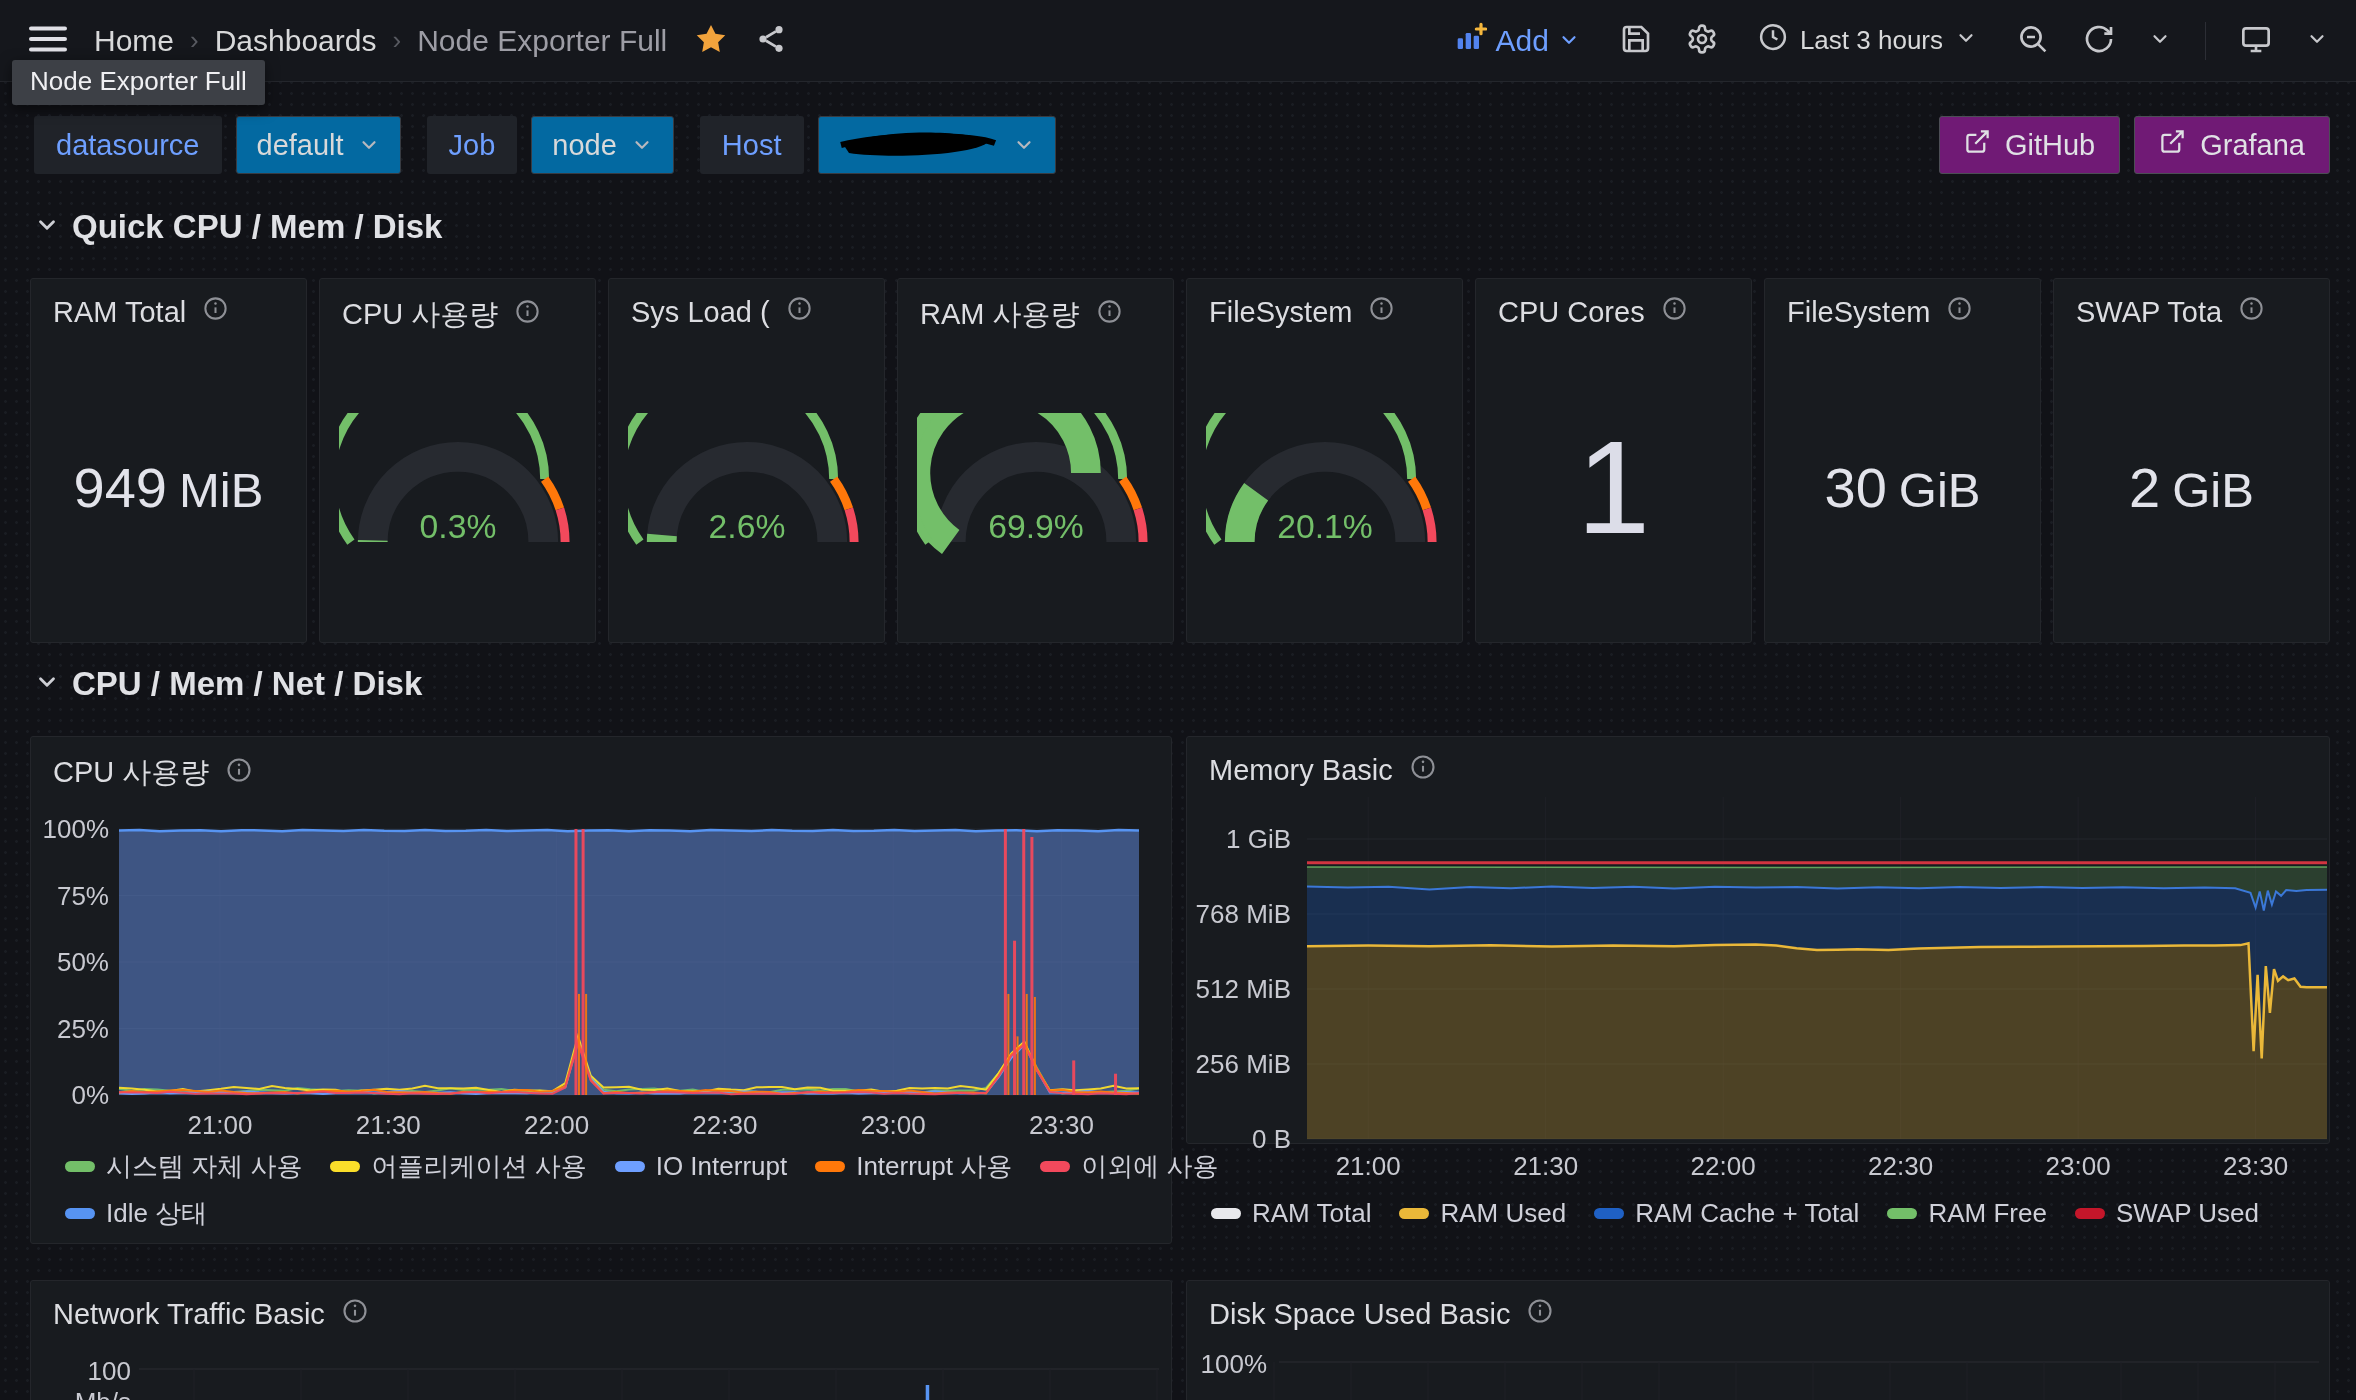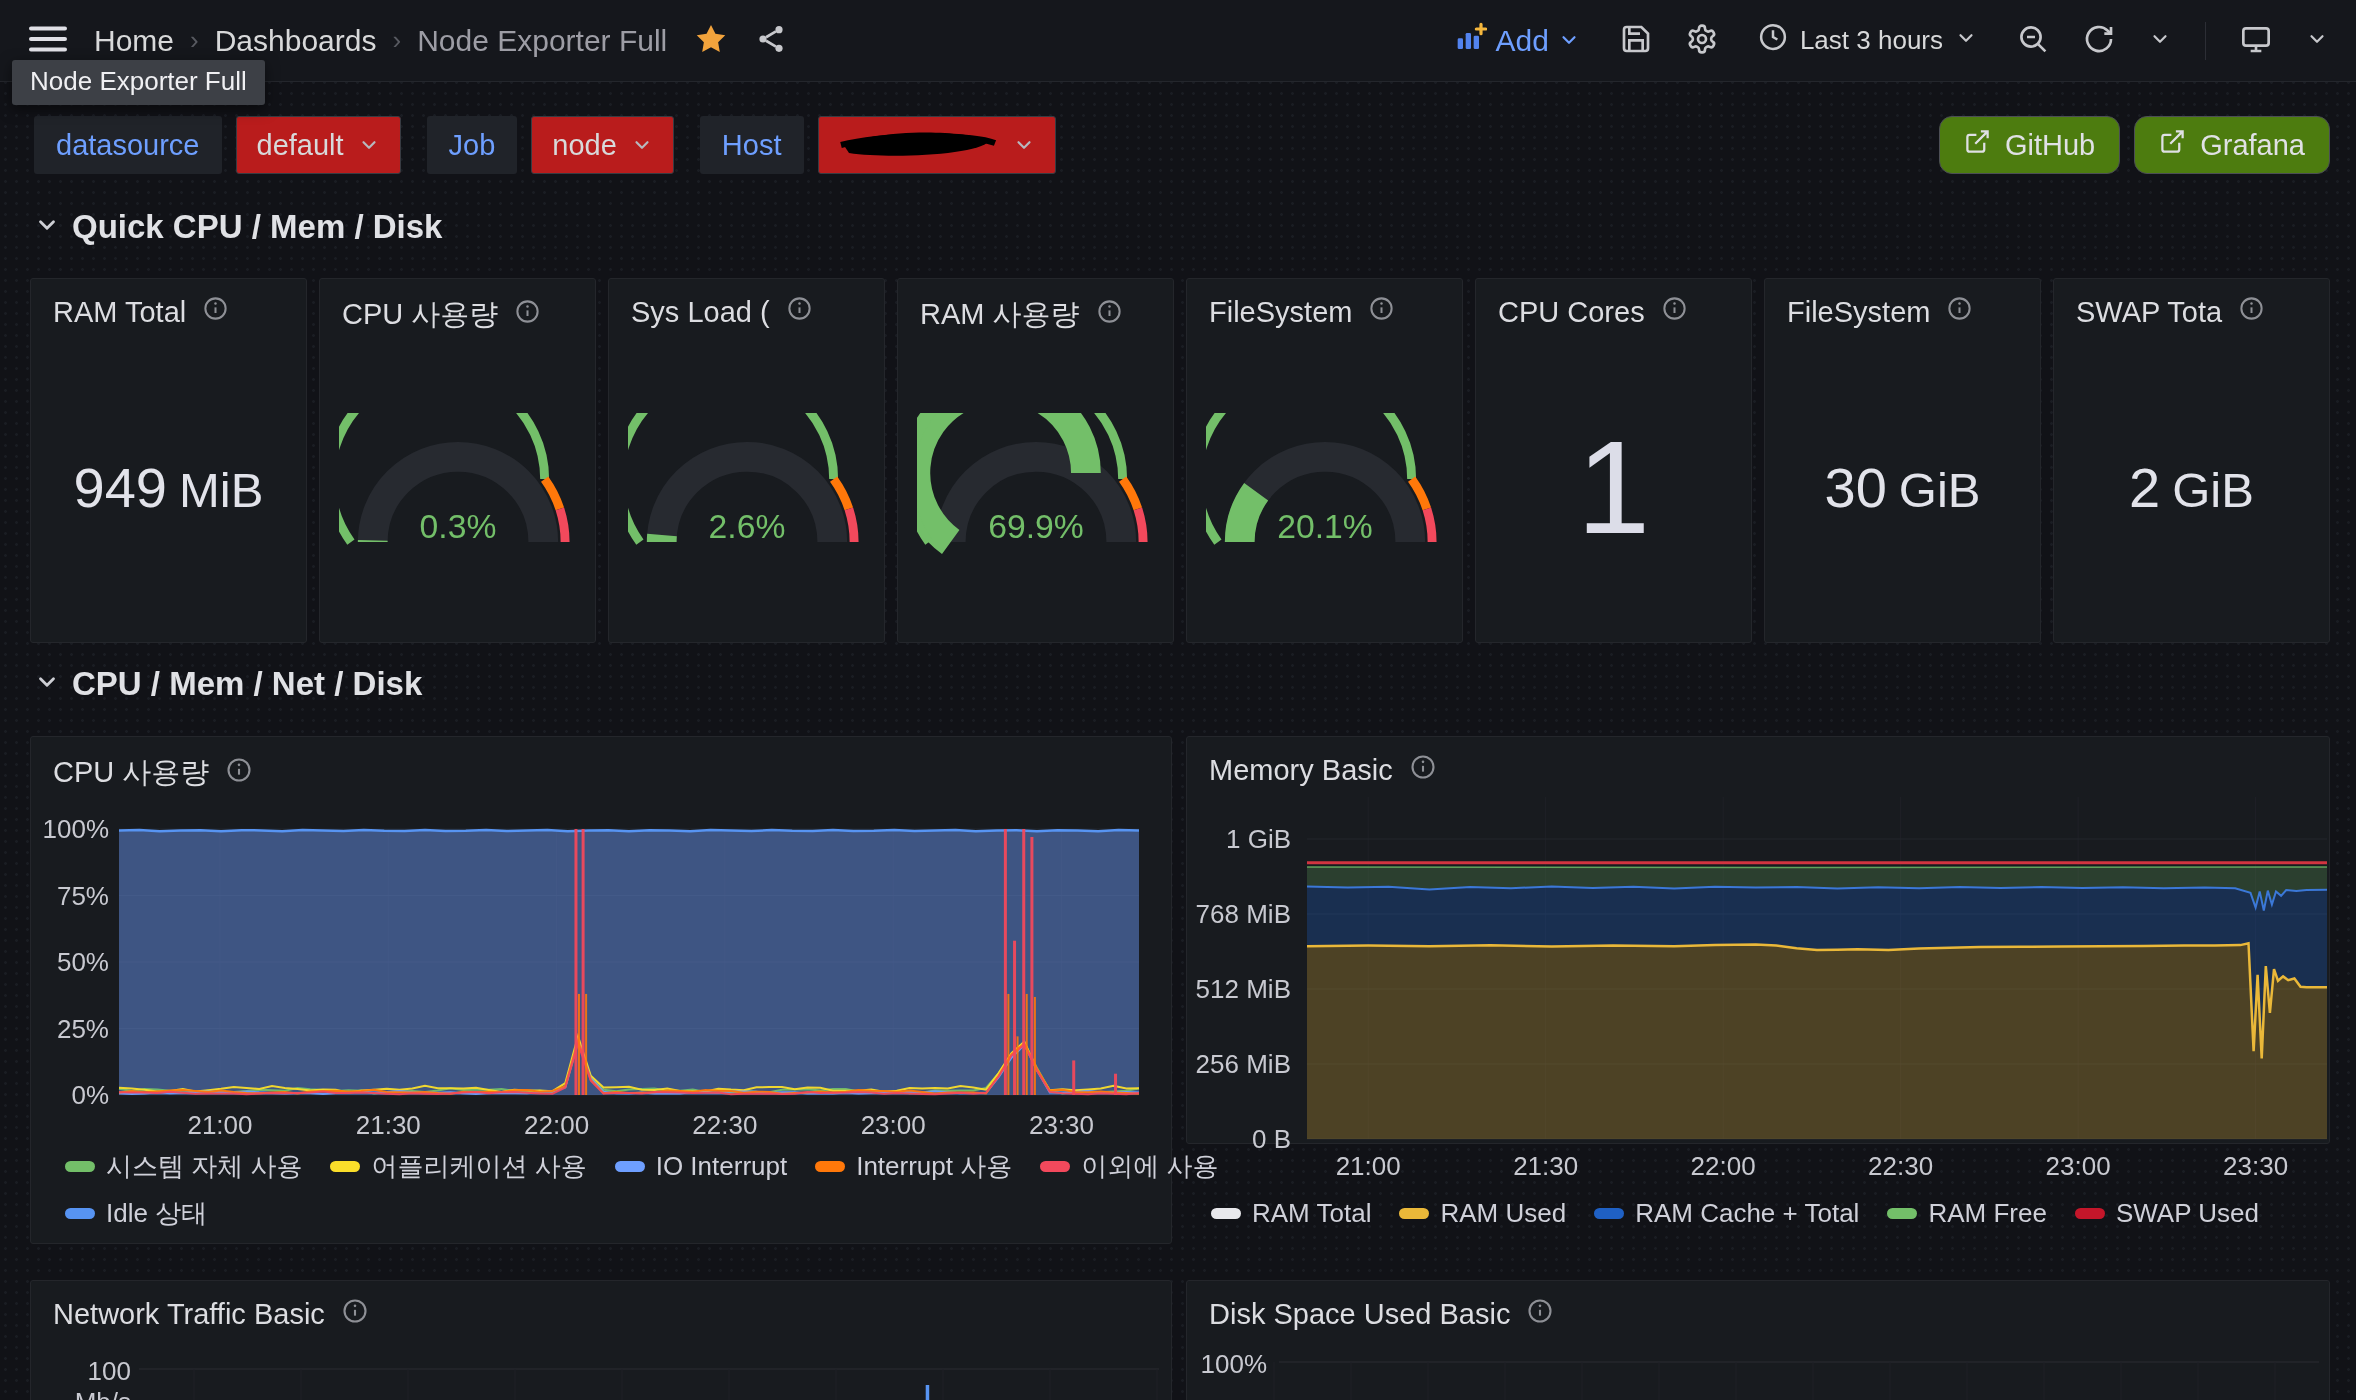--- a/index.html
+++ b/index.html
@@ -28,25 +28,25 @@
     color:#d8d9da;font-size:26px;font-family:inherit}
   .nav-divider{width:1px;height:38px;background:#2c2e35}
   .tooltip{position:absolute;left:12px;top:60px;z-index:20;background:#3d4046;color:#f0f0f3;
     font-size:26px;padding:6px 18px 8px;border-radius:3px;box-shadow:0 4px 14px rgba(0,0,0,.5)}
   .subnav{position:absolute;top:116px;left:34px;right:26px;height:58px;display:flex;
     align-items:center;justify-content:space-between;z-index:2}
   .var-group{display:flex;align-items:center;gap:14px}
   .vars{display:flex;align-items:center;gap:26px}
   .var-label{height:58px;display:flex;align-items:center;padding:0 22px;background:#202329;
     border-radius:3px;color:#6e9fff;font-size:29px}
-  .var-value{height:58px;display:flex;align-items:center;gap:14px;padding:0 20px;background:#b91c1c;
+  .var-value{height:58px;display:flex;align-items:center;gap:14px;padding:0 20px;background:#0369a1;
     border:1px solid #383b42;border-radius:3px;color:#d8d9da;font-size:29px;cursor:pointer;box-sizing:border-box}
   .links{display:flex;gap:14px}
-  .link-btn{height:58px;display:flex;align-items:center;gap:14px;padding:0 24px;background:#4d7c0f;
-    border:1px solid #4c4e55;border-radius:13px;color:#e0e1e5;font-size:29px;font-weight:500;cursor:pointer;font-family:inherit}
+  .link-btn{height:58px;display:flex;align-items:center;gap:14px;padding:0 24px;background:#701a75;
+    border:1px solid #4c4e55;border-radius:3px;color:#e0e1e5;font-size:29px;font-weight:500;cursor:pointer;font-family:inherit}
   .section-header{position:absolute;left:34px;display:flex;align-items:center;gap:12px;z-index:1;cursor:pointer}
   .section-header .title{font-size:33px;font-weight:700;color:#e0e1e5}
   .panel{position:absolute;background:#181b1f;border:1px solid #24262b;border-radius:3px;box-sizing:border-box}
   .panel-title{position:absolute;top:16px;left:22px;display:flex;align-items:center;gap:16px;
     font-size:29px;font-weight:500;color:#dcdde1;white-space:nowrap;overflow:hidden;z-index:2}
   .stat-row{position:absolute;top:278px;left:30px;width:2300px;height:365px;display:flex;gap:12px}
   .stat-panel{position:relative;flex:1;background:#181b1f;border:1px solid #24262b;border-radius:3px;box-sizing:border-box}
   .stat-center{position:absolute;left:0;right:0;top:70px;bottom:16px;display:flex;align-items:center;justify-content:center}
   .stat-value{display:flex;align-items:baseline;gap:12px;color:#e2e3ea;font-weight:500}
   .stat-value .num{font-size:56px}

